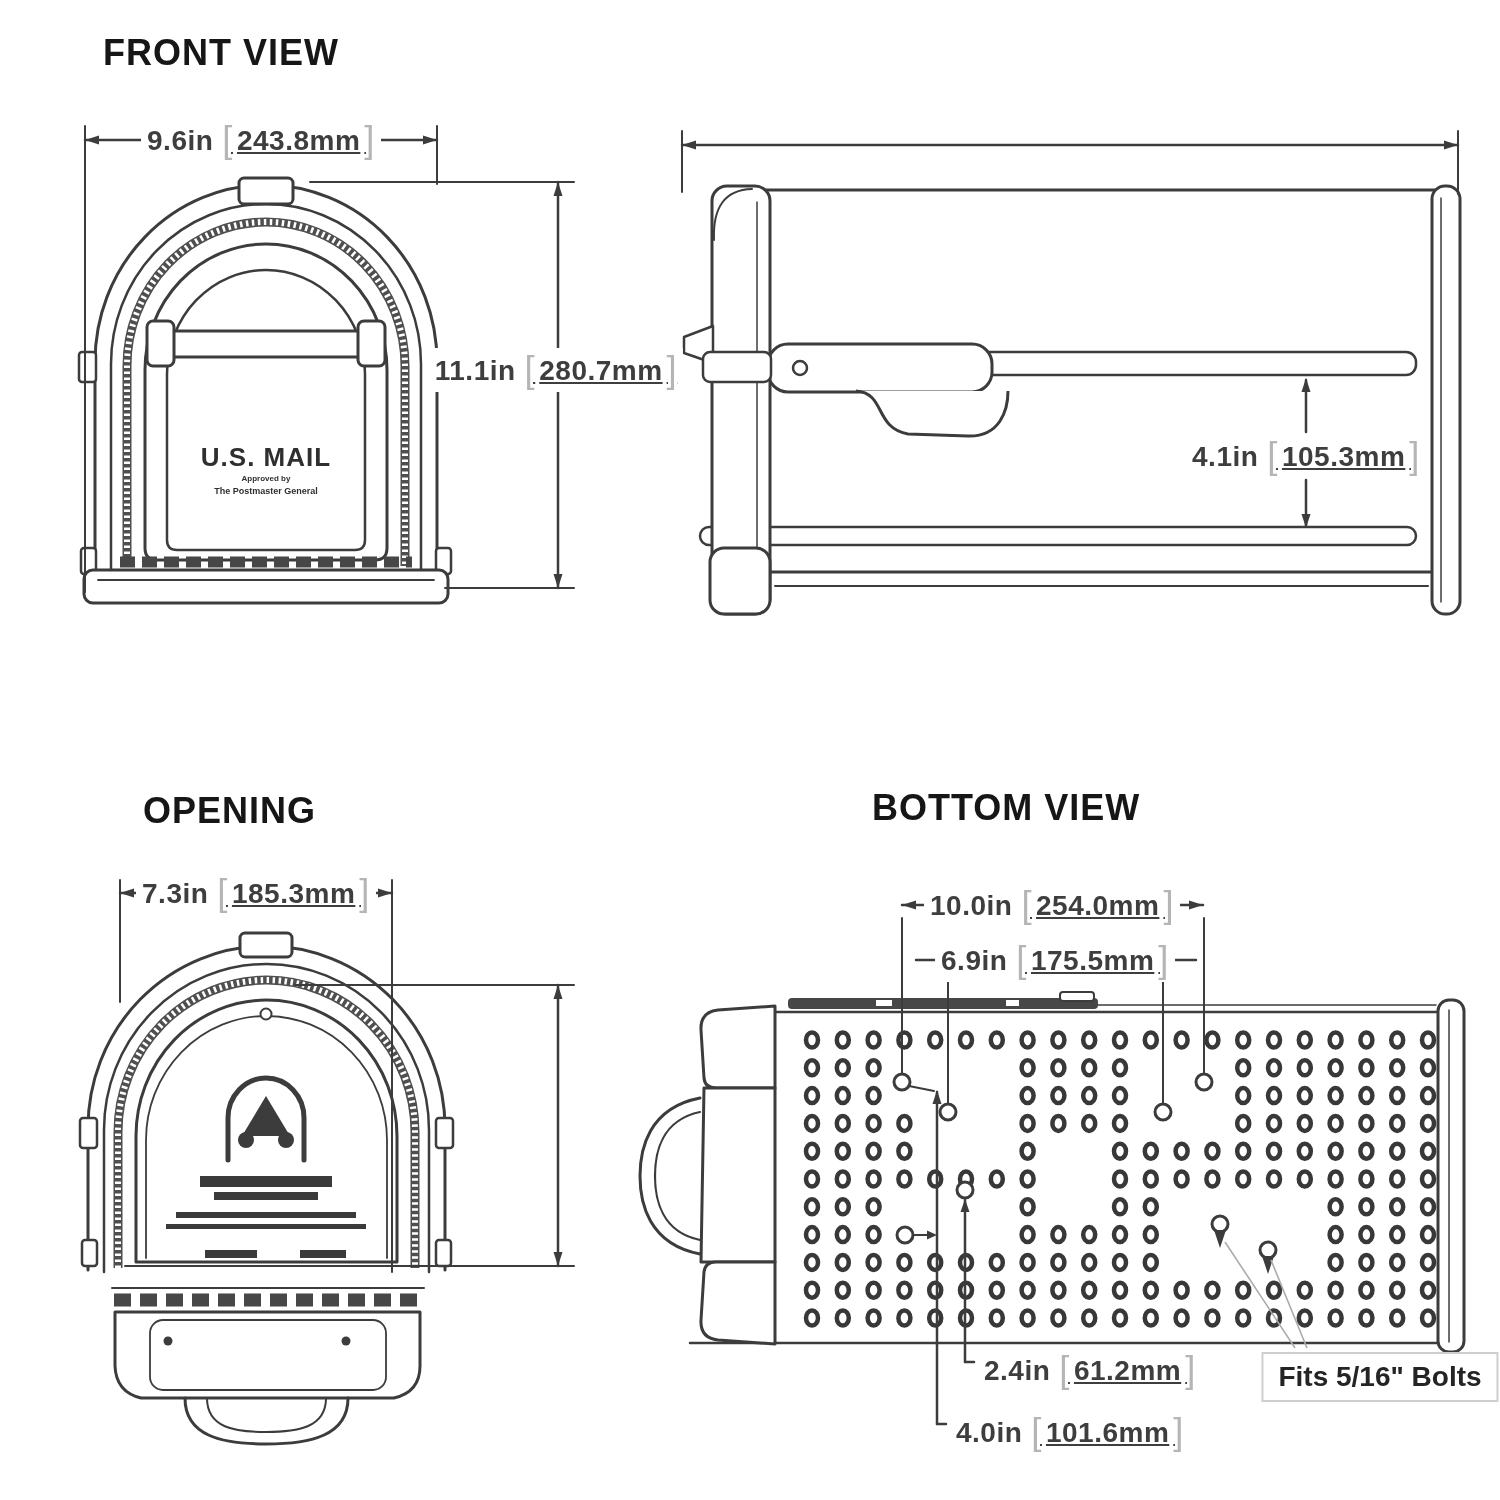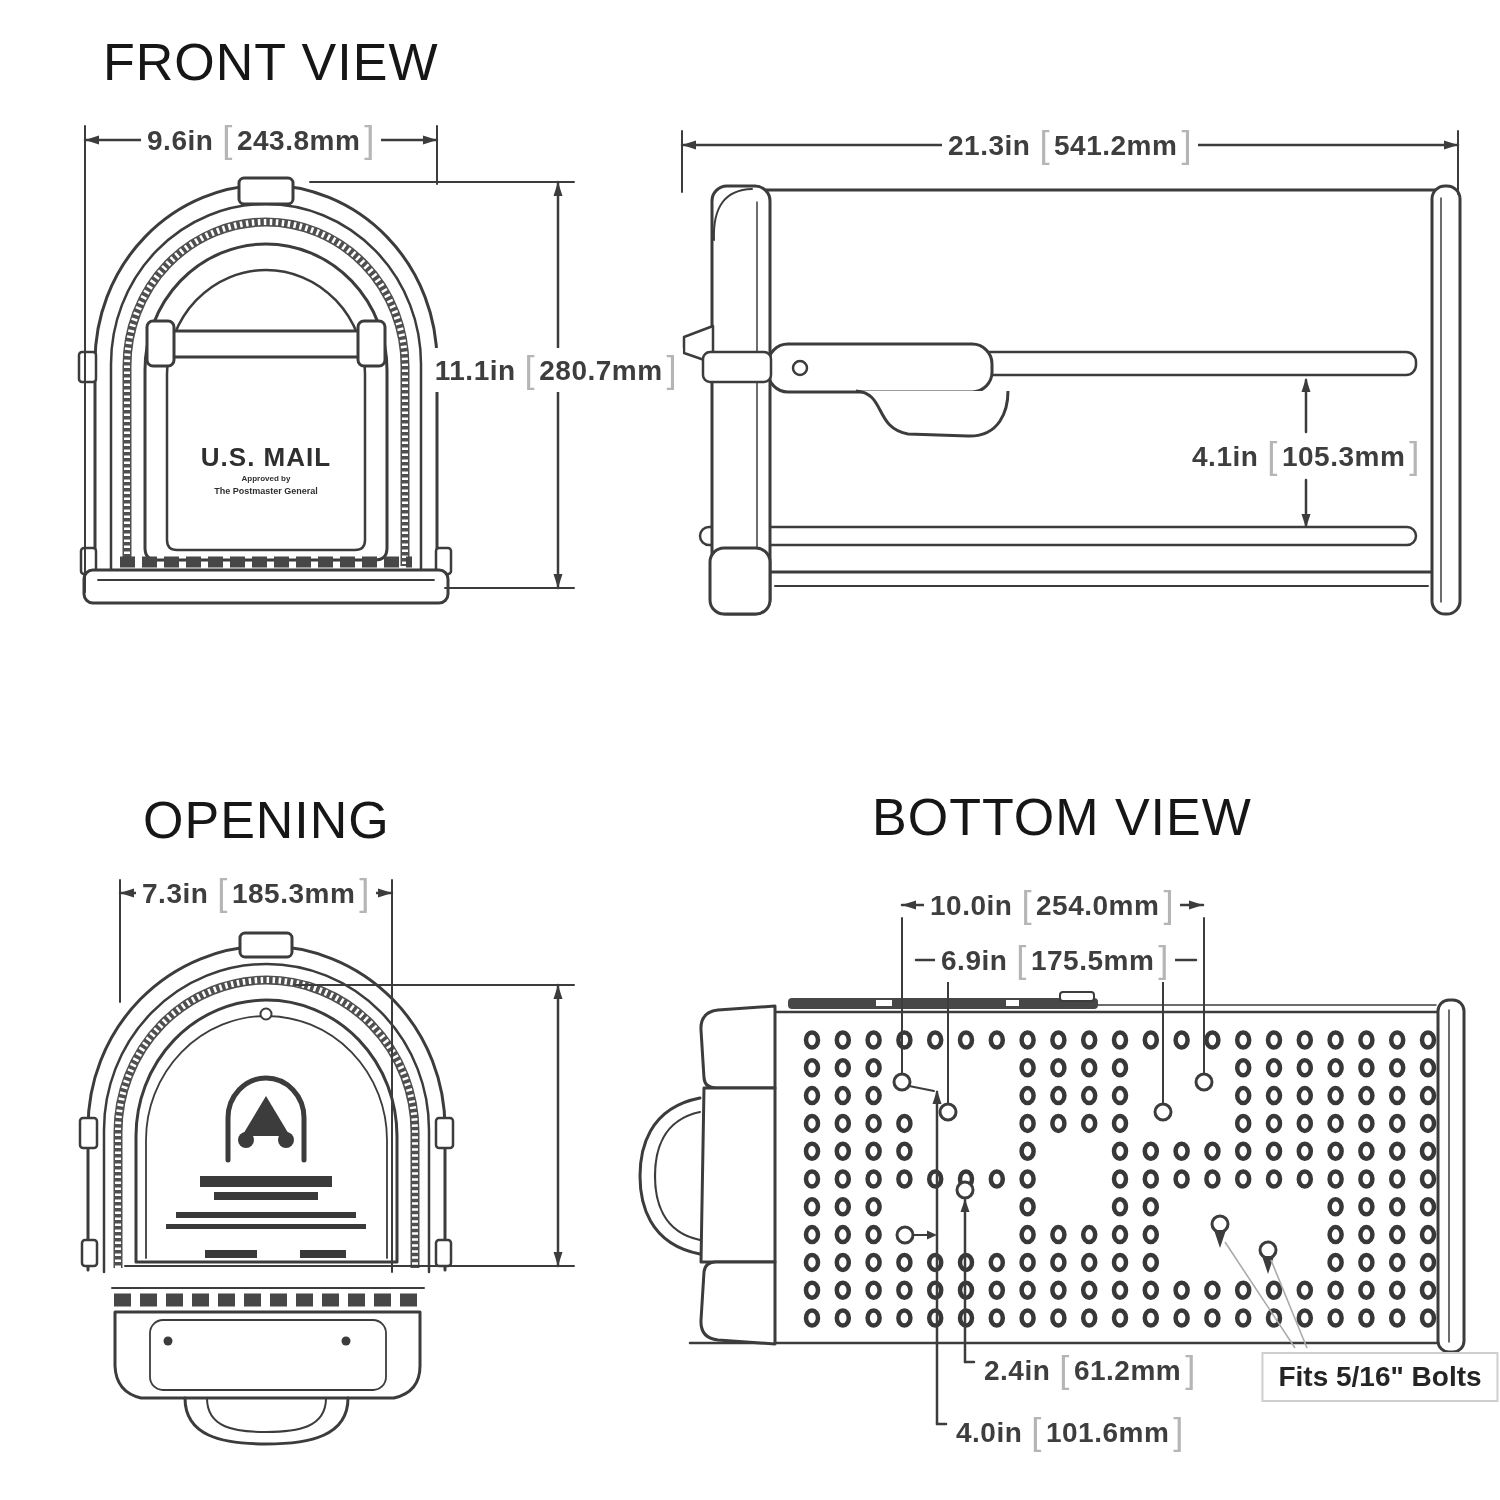--- a/index.html
+++ b/index.html
@@ -14,26 +14,26 @@
   .ropetex{stroke:#fff;fill:none;stroke-dasharray:2.5 3.5;}
   .dash{stroke:#474747;fill:none;stroke-dasharray:15 7;}
   .dash2{stroke:#474747;fill:none;stroke-dasharray:17 9;}
   .mount{fill:#fff;stroke:#3c3c3c;stroke-width:3;}
   .vent{fill:#fff;stroke:#383838;stroke-width:4.5;}
   .leader{stroke:#ababab;stroke-width:1.6;fill:none;}
   .plaque-main{font:bold 26px "Liberation Sans",sans-serif;fill:#2f2f2f;letter-spacing:1px;}
   .plaque-small{font:bold 8px "Liberation Sans",sans-serif;fill:#2f2f2f;}
   .plaque-small2{font:bold 9px "Liberation Sans",sans-serif;fill:#2f2f2f;}
   
-  .view-title{position:absolute;font-weight:normal;font-size:52px;color:#161616;
+  .view-title{position:absolute;font-weight:bold;font-size:36px;color:#161616;
               letter-spacing:1px;white-space:nowrap;}
   .dim{position:absolute;transform:translate(-50%,-50%);background:#fff;white-space:nowrap;
        font-weight:bold;font-size:28px;color:#3e3e3e;padding:1px 6px;letter-spacing:.5px;}
   .dim--left{transform:translateY(-50%);margin-top:8px;}
-  .dim .mm{margin-left:9px;}
+  .dim .mm{margin-left:9px;text-decoration:underline;}
   .dim .mm::before{content:"[";color:#b5b5b5;font-weight:normal;font-size:1.3em;
                    vertical-align:-2px;margin-right:4px;}
   .dim .mm::after{content:"]";color:#b5b5b5;font-weight:normal;font-size:1.3em;
                   vertical-align:-2px;margin-left:4px;}
   .bolt-note{position:absolute;transform:translate(-50%,-50%);border:2px solid #cfcfcf;
              background:#fff;padding:7px 15px;font-weight:bold;font-size:28px;color:#242424;
              white-space:nowrap;}
 </style>
 </head>
 <body>
@@ -446,23 +446,20 @@
   <div class="view-title" style="left:103px;top:32px">FRONT VIEW</div>
   <div class="view-title" style="left:143px;top:790px">OPENING</div>
   <div class="view-title" style="left:872px;top:787px">BOTTOM VIEW</div>
 
   <div class="dim" style="left:261px;top:140px">
     <span class="din">9.6in</span><span class="mm">243.8mm</span>
   </div>
   <div class="dim" style="left:556px;top:370px">
     <span class="din">11.1in</span><span class="mm">280.7mm</span>
   </div>
-  <div class="dim" style="left:1070px;top:145px">
-    <span class="din">21.3in</span><span class="mm">541.2mm</span>
-  </div>
   <div class="dim" style="left:1306px;top:456px">
     <span class="din">4.1in</span><span class="mm">105.3mm</span>
   </div>
   <div class="dim" style="left:256px;top:893px">
     <span class="din">7.3in</span><span class="mm">185.3mm</span>
   </div>
   <div class="dim" style="left:1052px;top:905px">
     <span class="din">10.0in</span><span class="mm">254.0mm</span>
   </div>
   <div class="dim" style="left:1055px;top:960px">

